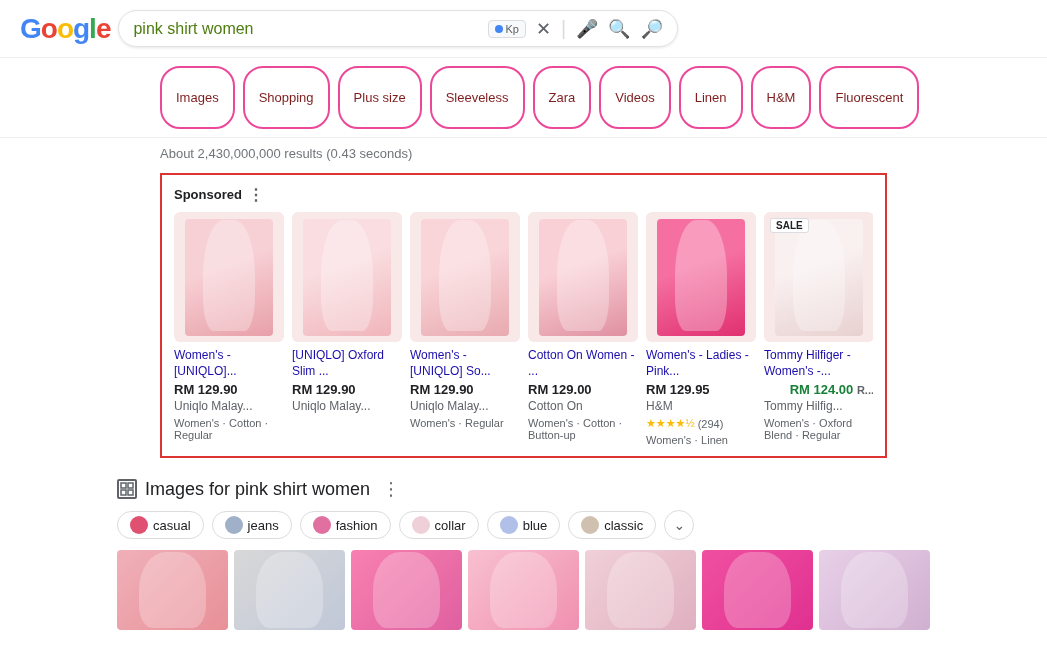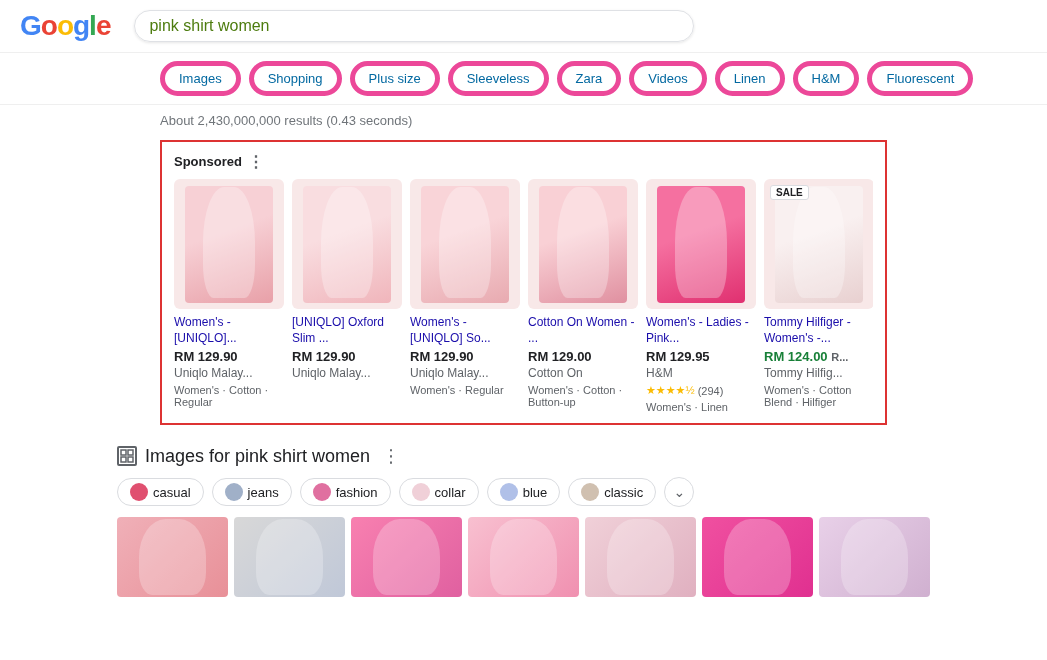--- a/index.html
+++ b/index.html
@@ -1,36 +1,36 @@
 <!DOCTYPE html>
 <html><head>
   <meta charset="utf-8">
   <style>
     * { box-sizing: border-box; margin: 0; padding: 0; }
     body { font-family: Arial, sans-serif; background: #fff; font-size: 14px; color: #202124; width: 1047px; min-height: 660px; overflow-x: hidden; }
 
     
-    .header { display: flex; align-items: center; padding: 10px 20px; gap: 16px; border-bottom: 1px solid #efefef; }
+    .header { display: flex; align-items: center; padding: 10px 20px; gap: 0; border-bottom: 1px solid #efefef; }
     .google-logo { font-size: 28px; font-weight: bold; letter-spacing: -1px; margin-right: 8px; }
     .google-logo .g-blue { color: #4285F4; }
     .google-logo .g-red { color: #EA4335; }
     .google-logo .g-yellow { color: #FBBC05; }
     .google-logo .g-green { color: #34A853; }
 
     .search-bar-wrap { display: flex; align-items: center; border: 1px solid #dfe1e5; border-radius: 24px; padding: 6px 14px; flex: 1; max-width: 560px; box-shadow: 0 1px 3px rgba(0,0,0,0.1); }
     .search-input { border: none; outline: none; font-size: 16px; flex: 1; color: #4d7c0f; }
     .search-bar-icons { display: flex; align-items: center; gap: 10px; }
     .kbd-badge { background: #f8f9fa; border: 1px solid #dadce0; border-radius: 4px; padding: 2px 6px; font-size: 11px; color: #5f6368; display: flex; align-items: center; gap: 2px; }
     .kbd-dot { width: 8px; height: 8px; border-radius: 50%; background: #4285F4; display: inline-block; }
     .search-icon-btn { cursor: pointer; color: #4285F4; }
     .mic-icon, .lens-icon, .close-icon { color: #5f6368; cursor: pointer; font-size: 18px; }
 
     
     .filter-pills { display: flex; align-items: center; gap: 8px; padding: 8px 20px 8px 160px; border-bottom: 1px solid #efefef; overflow-x: auto; }
-    .pill { border: 5px solid #ec4899; border-radius: 20px; padding: 5px 14px; font-size: 13px; color: #0369a1; cursor: pointer; white-space: nowrap; }
+    .pill { border: 2px solid #ec4899; border-radius: 20px; padding: 22px 14px; font-size: 13px; color: #7f1d1d; cursor: pointer; white-space: nowrap; }
 
     
     .results-info { padding: 8px 160px; font-size: 13px; color: #70757a; }
 
     
     .sponsored-section { margin: 4px 160px 12px; border: 2px solid #dd3333; border-radius: 0; padding: 10px 12px; }
     .sponsored-label { display: flex; align-items: center; gap: 6px; font-size: 13px; font-weight: 600; color: #202124; margin-bottom: 8px; }
     .sponsored-dots { color: #5f6368; cursor: pointer; font-size: 16px; }
 
     .products-row { display: flex; gap: 8px; overflow-x: hidden; }
@@ -42,21 +42,21 @@
     .cloth-img { width: 80%; height: 90%; background: #f4c2c8; border-radius: 4px; position: relative; }
     .cloth-img.uniqlo1 { background: linear-gradient(160deg, #f7d0d5 40%, #e8a0a8 100%); }
     .cloth-img.uniqlo2 { background: linear-gradient(160deg, #f9dde0 40%, #f0b5bb 100%); }
     .cloth-img.uniqlo3 { background: linear-gradient(160deg, #f9d4d8 40%, #e8aab0 100%); }
     .cloth-img.cotton { background: linear-gradient(160deg, #f9d0d5 40%, #e090a0 100%); }
     .cloth-img.hm { background: linear-gradient(160deg, #f570a0 40%, #e03070 100%); }
     .cloth-img.tommy { background: linear-gradient(160deg, #f9f0f0 40%, #e8d0d0 100%); }
 
     .product-title { font-size: 12px; color: #1a0dab; line-height: 1.3; margin-bottom: 3px; cursor: pointer; }
     .product-price { font-size: 13px; font-weight: 600; color: #202124; margin-bottom: 2px; }
-    .product-price.sale-price { color: #188038; }
+    .product-price.sale-price { color: #188038; text-align: right; }
     .product-store { font-size: 12px; color: #5f6368; margin-bottom: 4px; }
     .product-rating { display: flex; align-items: center; gap: 3px; margin-bottom: 4px; }
     .stars { color: #fbbc05; font-size: 11px; }
     .rating-count { font-size: 11px; color: #5f6368; }
     .product-tags { font-size: 11px; color: #5f6368; }
 
     
     .images-section { padding: 8px 117px; }
     .images-header { display: flex; align-items: center; gap: 8px; font-size: 18px; font-weight: 400; color: #202124; margin-bottom: 10px; }
     .images-header-icon { width: 20px; height: 20px; border: 2px solid #5f6368; border-radius: 2px; display: flex; align-items: center; justify-content: center; }
@@ -87,20 +87,31 @@
   </style>
 </head>
 <body>
 
 <div class="header">
   <div class="google-logo">
     <span class="g-blue">G</span><span class="g-red">o</span><span class="g-yellow">o</span><span class="g-blue">g</span><span class="g-green">l</span><span class="g-red">e</span>
   </div>
   <div class="search-bar-wrap">
     <input class="search-input" type="text" value="pink shirt women" style="">
+    <div class="search-bar-icons">
+      <span class="kbd-badge">
+          <span class="kbd-dot"></span>
+          <span>Kp</span>
+        </span>
+      <span class="close-icon">✕</span>
+      <span style="color:#dadce0;font-size:20px;">|</span>
+      <span class="mic-icon">🎤</span>
+      <span class="lens-icon">🔍</span>
+      <span class="search-icon-btn" style="color:#4285F4;font-size:18px;">🔎</span>
+    </div>
   </div>
 </div>
 
 <div class="filter-pills">
   <span class="pill">Images</span>
   <span class="pill">Shopping</span>
   <span class="pill">Plus size</span>
   <span class="pill">Sleeveless</span>
   <span class="pill">Zara</span>
   <span class="pill">Videos</span>
@@ -185,21 +196,21 @@
 
     <div class="product-card">
       <div class="product-image sale">
         <div class="cloth-img tommy">
           <div class="person-shape"></div>
         </div>
       </div>
       <div class="product-title">Tommy Hilfiger - Women's -...</div>
       <div class="product-price sale-price">RM 124.00 <span style="color:#5f6368;font-size:11px;">R...</span></div>
       <div class="product-store">Tommy Hilfig...</div>
-      <div class="product-tags">Women's · Cotton Blend · Hilfiger</div>
+      <div class="product-tags">Women's · Oxford Blend · Regular</div>
     </div>
 
   </div>
 </div>
 
 <div class="images-section">
   <div class="images-header">
     <span class="images-header-icon">
       <svg width="14" height="14" viewBox="0 0 14 14" fill="none" xmlns="http://www.w3.org/2000/svg">
         <rect x="1" y="1" width="5" height="5" stroke="#5f6368" stroke-width="1.5" fill="none"></rect>

